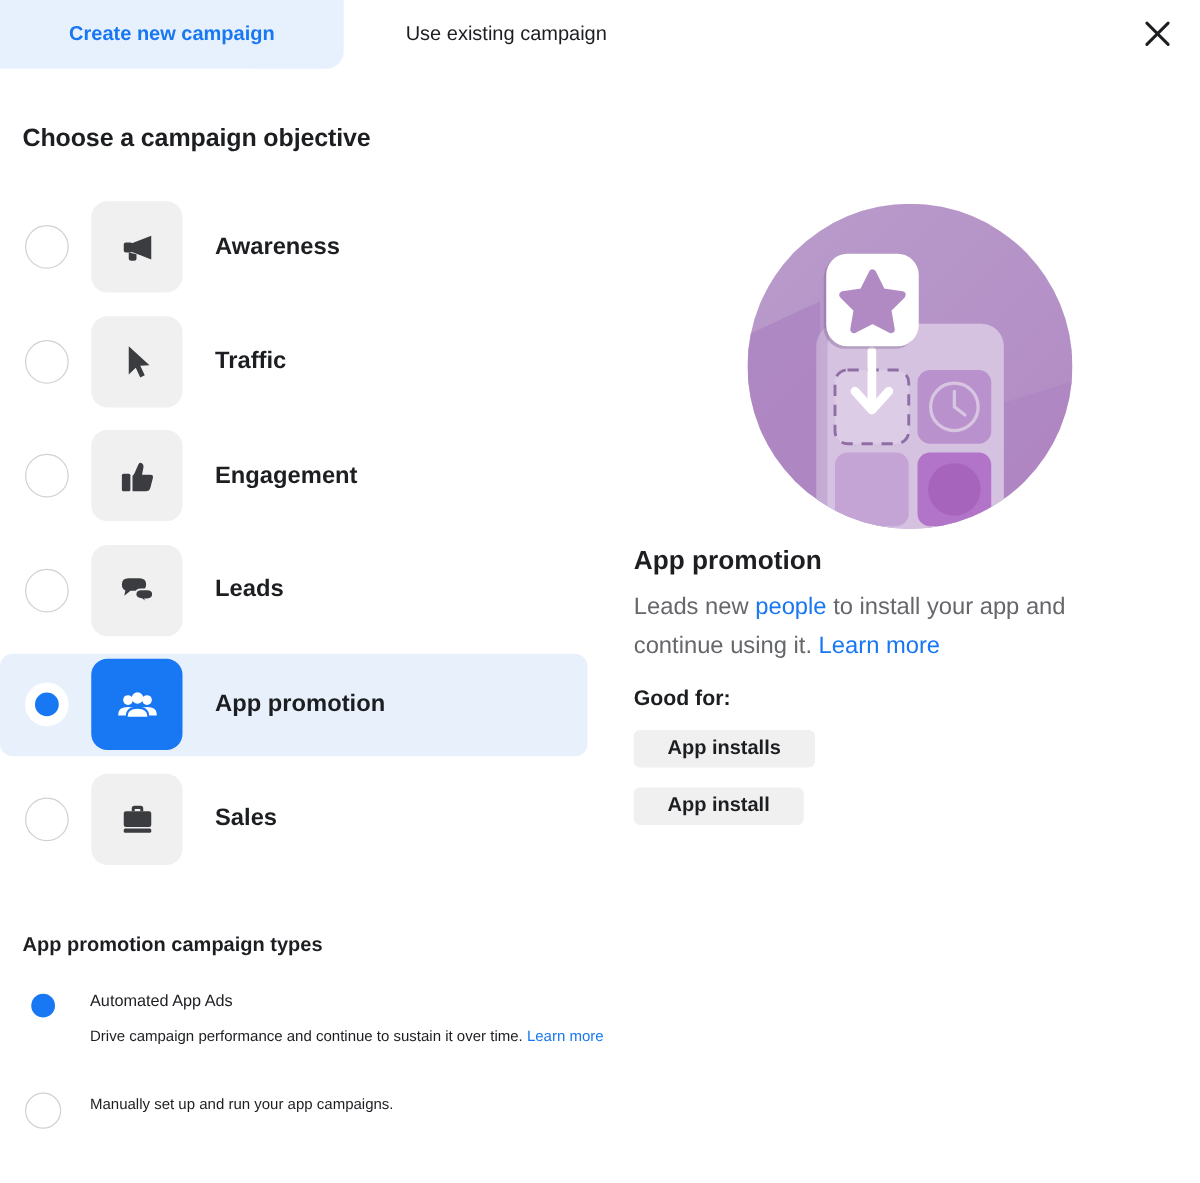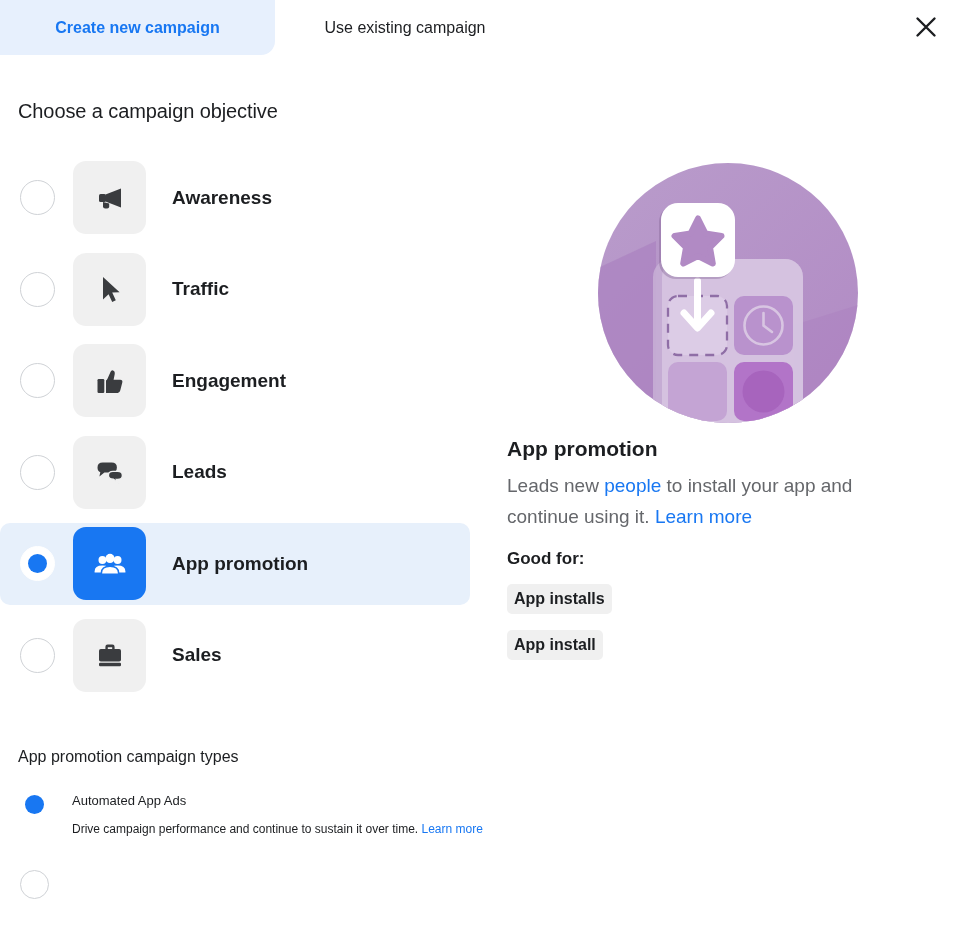--- a/index.html
+++ b/index.html
@@ -27,21 +27,21 @@
   }
   .tab-existing { left: 275px; width: 260px; color: #1c1e21; font-weight: normal; }
   .close-btn {
     position: absolute; left: 903px; top: 4px; width: 46px; height: 46px;
     display: flex; align-items: center; justify-content: center;
     cursor: pointer; border-radius: 50%;
   }
 
   
   .section-title {
-    position: absolute; left: 18px; font-weight: normal; color: #1c1e21;
+    position: absolute; left: 18px; font-weight: bold; color: #1c1e21;
   }
   #objective-title { top: 100px; font-size: 20px; letter-spacing: -0.1px; }
   #types-title { top: 748px; font-size: 16px; }
 
   
   .objective-list { position: absolute; left: 0; top: 152px; width: 480px; font-weight: bold; }
   .objective-row {
     position: relative; height: 91.5px;
     display: flex; align-items: center; cursor: pointer;
   }
@@ -81,21 +81,21 @@
     position: absolute; left: 0; top: 307px; width: 400px;
     font-size: 19px; line-height: 31px; color: #65676b;
   }
   .detail-desc a, .link { color: #1877f2; text-decoration: none; cursor: pointer; }
   .good-for {
     position: absolute; left: 0; top: 386px; font-size: 17px; font-weight: bold; color: #1c1e21;
   }
   .chip {
     position: absolute; left: 0;
     background: #f0f0f0; border-radius: 5px;
-    padding: 6px 7px; font-size: 16px; font-weight: bold; color: #1c1e21;
+    padding: 6px 27px; font-size: 16px; font-weight: bold; color: #1c1e21;
     white-space: nowrap;
   }
   .chip-0 { top: 421px; }
   .chip-1 { top: 467px; }
 
   
   .types { position: absolute; left: 18px; top: 788px; width: 800px; }
   .type-row { position: relative; min-height: 80px; cursor: pointer; }
   .type-radio {
     position: absolute; left: 2px; top: 2px; width: 29px; height: 29px; border-radius: 50%;
@@ -283,16 +283,19 @@
       <div class="type-label">Automated App Ads</div>
       <div class="type-desc">
         <span>Drive campaign performance and continue to sustain it over time. </span><a class="link">Learn more</a>
       </div>
     </div>
 
     <div class="type-row">
       <div class="type-radio">
           <div class="type-dot"></div>
         </div>
+      <div class="type-desc">
+        <span>Manually set up and run your app campaigns.</span>
+      </div>
     </div>
   </div>
 
 </div>
 
 </body></html>

